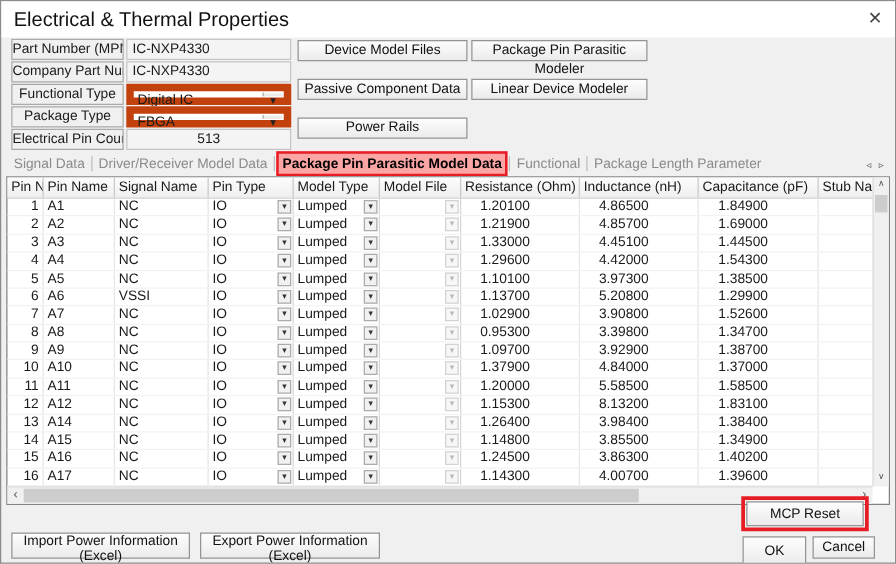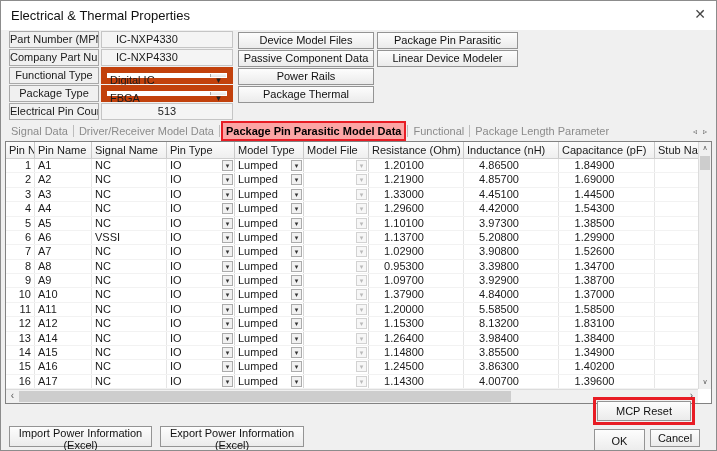--- a/index.html
+++ b/index.html
@@ -1,31 +1,31 @@
 <!DOCTYPE html>
 <html style="--annot: #e81c24;"><head>
 <meta charset="utf-8">
 <style>
   html,body{margin:0;padding:0;width:717px;height:451px;overflow:hidden;background:#ffffff;}
   .dialog{position:absolute;left:0;top:0;width:715px;height:449px;border:1px solid #8c8c8c;
           background:#f0f0f0;font-family:"Liberation Sans",sans-serif;font-size:11px;color:#1a1a1a;overflow:hidden;}
   
   .titlebar{position:absolute;left:0;top:0;width:100%;height:29px;background:#ffffff;}
-  .title{position:absolute;left:10px;top:7px;font-size:13px;color:#111;}
+  .title{position:absolute;left:10px;top:7px;font-size:16px;color:#111;}
   .close{position:absolute;right:10px;top:5px;font-size:14px;color:#444;}
   
   .form-fields{position:absolute;left:8px;top:30px;display:flex;flex-direction:column;gap:1px;}
   .frow{display:flex;gap:2px;height:17px;}
   .flabel{width:90px;border:1px solid #a9a9a9;background:#f0f0f0;text-align:center;line-height:15px;box-sizing:border-box;white-space:nowrap;overflow:hidden;}
-  .fvalue{width:132px;border:1px solid #c5c5c5;background:#f4f4f4;line-height:15px;padding-left:14px;box-sizing:border-box;}
+  .fvalue{width:132px;border:1px solid #c5c5c5;background:#f4f4f4;line-height:15px;padding-left:4px;box-sizing:border-box;}
   .fcount{text-align:center;padding-left:0;}
   .fcombo{width:132px;border:6px solid #c2410c;background:#fff;line-height:15px;padding-left:3px;box-sizing:border-box;position:relative;}
   .cbtn{position:absolute;right:1px;top:1px;bottom:1px;width:15px;background:linear-gradient(#f7f7f7,#e3e3e3);
         border-left:1px solid #a5a5a5;text-align:center;font-size:9px;line-height:13px;color:#222;}
-  .btn-col{position:absolute;display:flex;flex-direction:column;gap:1px;}
+  .btn-col{position:absolute;display:flex;flex-direction:column;gap:14px;}
   .col1{left:237px;top:31px;}
   .col2{left:376px;top:31px;}
   .winbtn{font-family:"Liberation Sans",sans-serif;font-size:11px;background:linear-gradient(#fdfdfd,#ebebeb);
           border:1px solid #949494;color:#111;box-sizing:border-box;padding:0;}
   .btn-col .winbtn{height:17px;line-height:15px;}
   .col1 .winbtn{width:136px;}
   .col2 .winbtn{width:141px;}
   
   .tabstrip{position:absolute;left:4px;top:120px;width:707px;height:20px;display:flex;align-items:center;}
   .tabs{display:flex;align-items:center;padding-left:2px;height:20px;}

